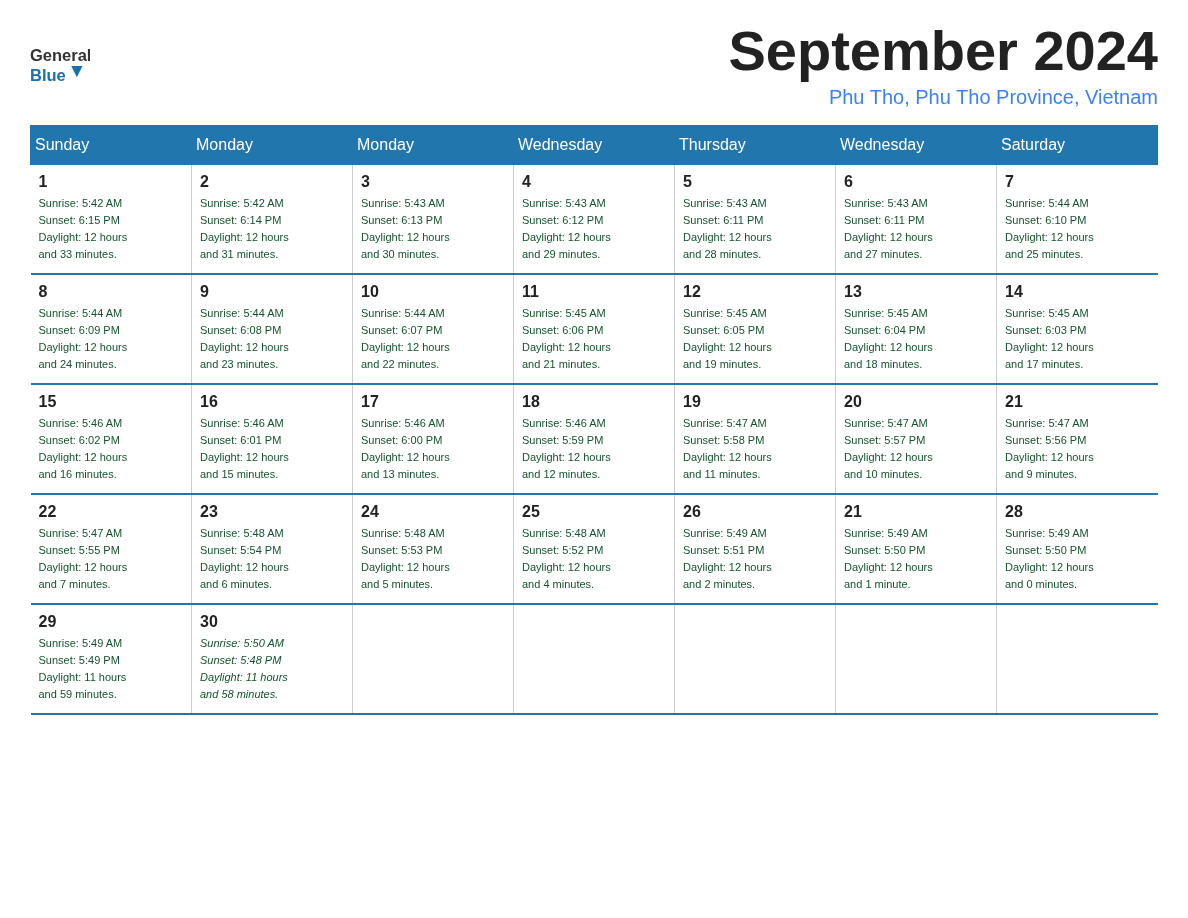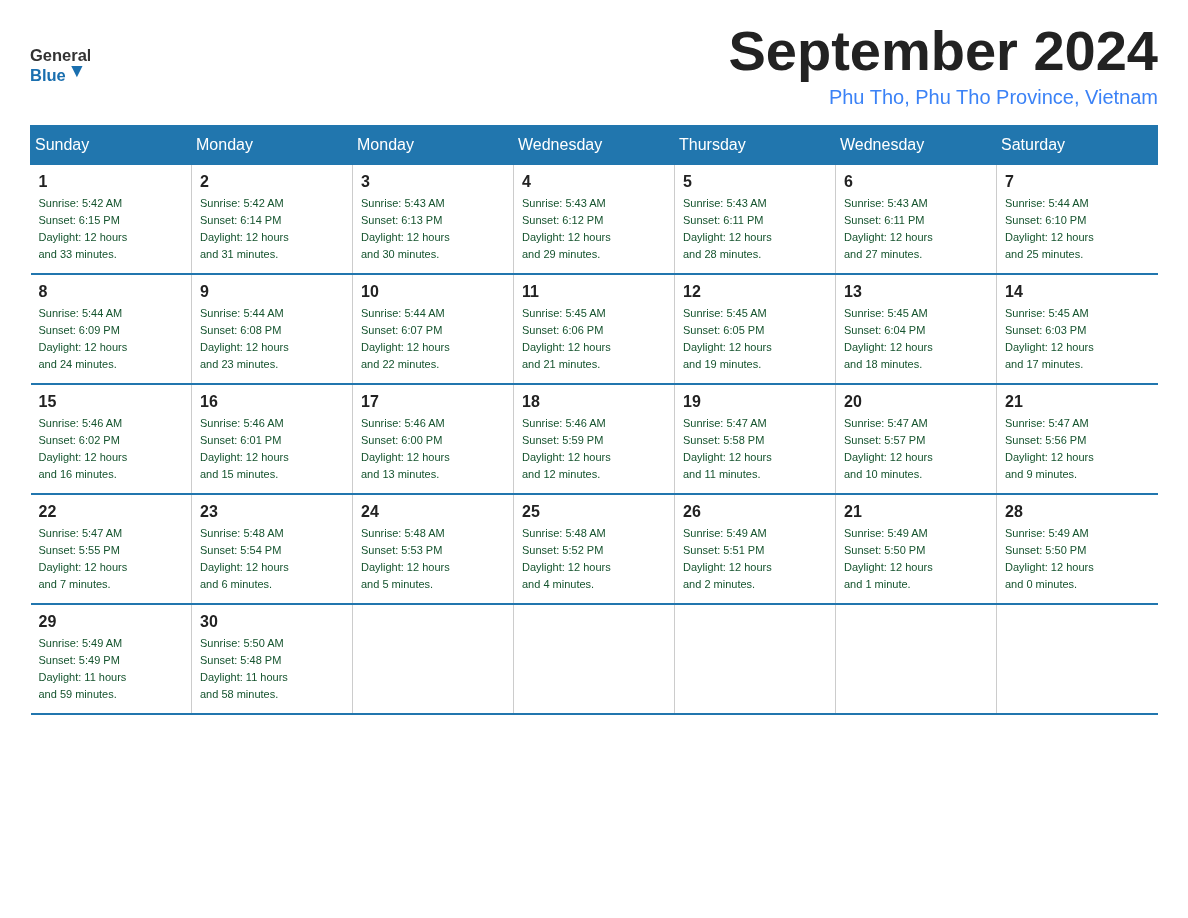--- a/index.html
+++ b/index.html
@@ -319,21 +319,21 @@
       <tr>
         <td>
           <span class="day-number">29</span>
           <div class="day-info" style="white-space: pre-line;">Sunrise: 5:49 AM
 Sunset: 5:49 PM
 Daylight: 11 hours
 and 59 minutes.</div>
         </td>
         <td>
           <span class="day-number">30</span>
-          <div class="day-info" style="white-space: pre-line;">Sunrise: 5:50 AM
+          <div class="day-info" style="white-space: pre-line; font-style: italic;">Sunrise: 5:50 AM
 Sunset: 5:48 PM
 Daylight: 11 hours
 and 58 minutes.</div>
         </td>
         <td></td>
         <td></td>
         <td></td>
         <td></td>
         <td></td>
       </tr>

